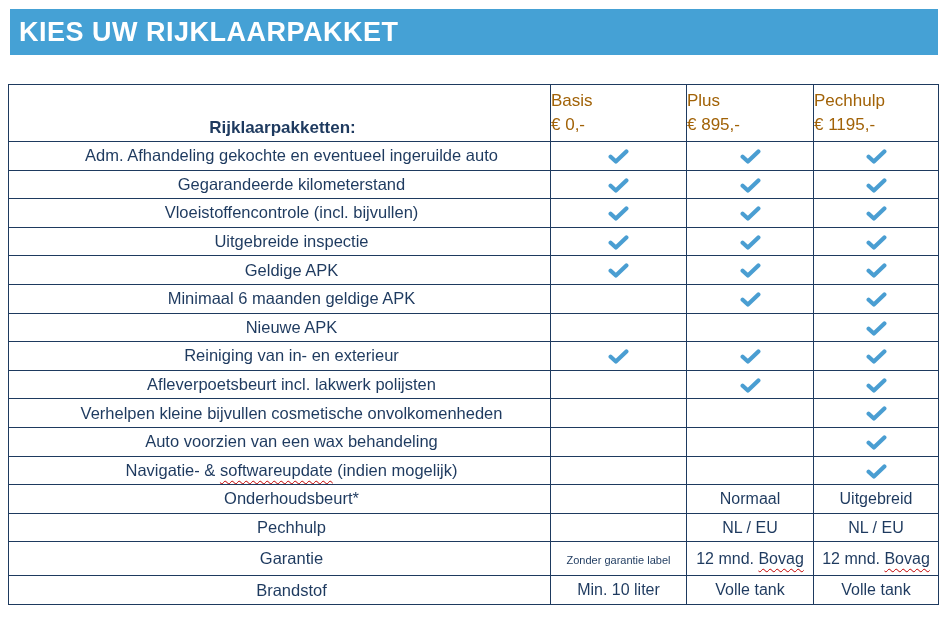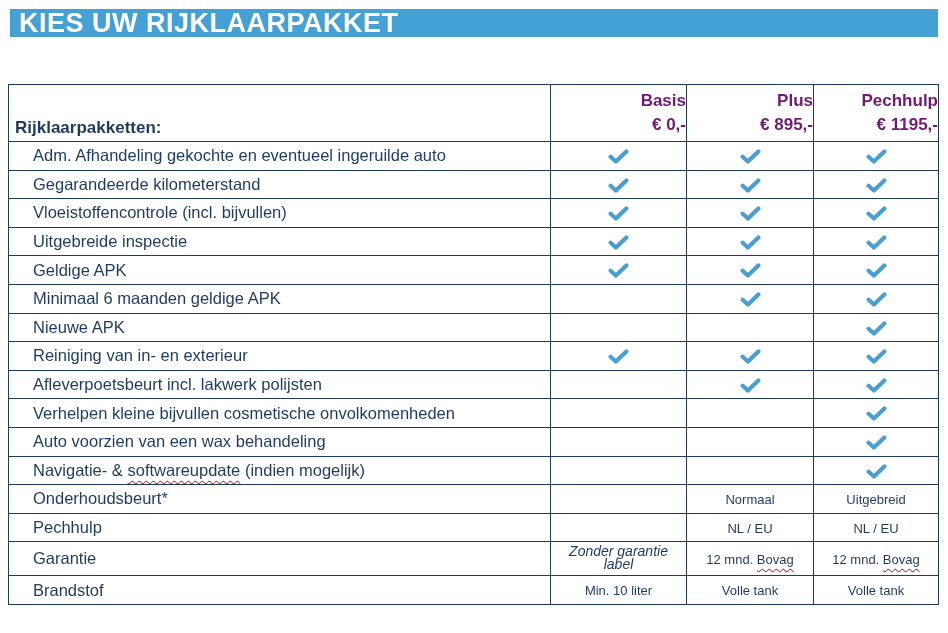--- a/index.html
+++ b/index.html
@@ -8,21 +8,21 @@
     overflow: hidden;
     background: #ffffff;
     font-family: "Liberation Sans", sans-serif;
   }
   .page { position: relative; width: 948px; height: 633px; }
 
   
   .banner {
     position: absolute;
     left: 10px; top: 9px;
-    width: 928px; height: 28px;
+    width: 928px; height: 46px;
     background: #45a1d5;
     display: flex; align-items: center;
     box-sizing: border-box;
     padding-left: 9px;
   }
   .banner-title {
     color: #ffffff;
     font-size: 27px;
     font-weight: bold;
     letter-spacing: 0.5px;
@@ -40,55 +40,54 @@
     border: 1px solid #1e3a5f;
     padding: 0;
     overflow: hidden;
     white-space: nowrap;
   }
   .pkg thead tr { height: 57px; }
   .pkg tbody tr { height: 28.6px; }
   .pkg tbody tr.tall { height: 34px; }
 
   th.label-col, td.label-col {
-    text-align: left;
+    text-align: center;
     vertical-align: bottom;
   }
   td.label-col {
     vertical-align: middle;
     font-size: 16.5px;
     color: #1e3a5f;
     padding-left: 24px;
   }
   .rowhdr {
     display: inline-block;
     padding: 0 0 3px 6px;
     font-size: 17px;
     font-weight: bold;
     color: #1e3a5f;
   }
   th.val-col { vertical-align: middle; text-align: center; }
   td.val-col { text-align: center; vertical-align: middle; }
 
   .colname, .colprice {
     font-size: 17px;
-    font-weight: bold;
-    color: #701a75;
+    font-weight: normal;
+    color: #a16207;
     line-height: 24px;
-    text-align: right;
-  }
-
-  .cell-text { font-size: 13px; color: #1e3a5f; }
+    text-align: left;
+  }
+
+  .cell-text { font-size: 16px; color: #1e3a5f; }
   .cell-text.xsmall {
-    font-size: 14px;
+    font-size: 11px;
     line-height: 13px;
     white-space: normal;
     display: inline-block;
     max-width: 120px;
-    font-style: italic;
   }
 
   .squiggle {
     text-decoration: underline;
     text-decoration-style: wavy;
     text-decoration-color: #c00000;
     text-decoration-thickness: 1px;
     text-underline-offset: 4px;
     text-decoration-skip-ink: none;
   }

